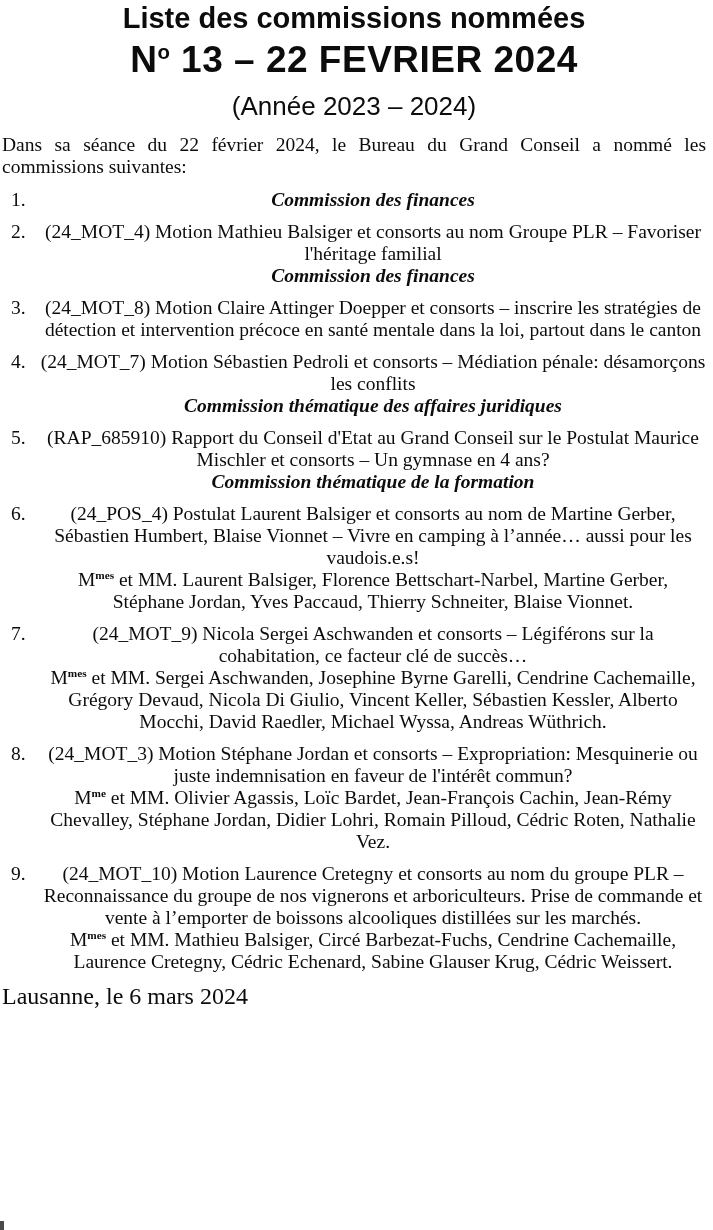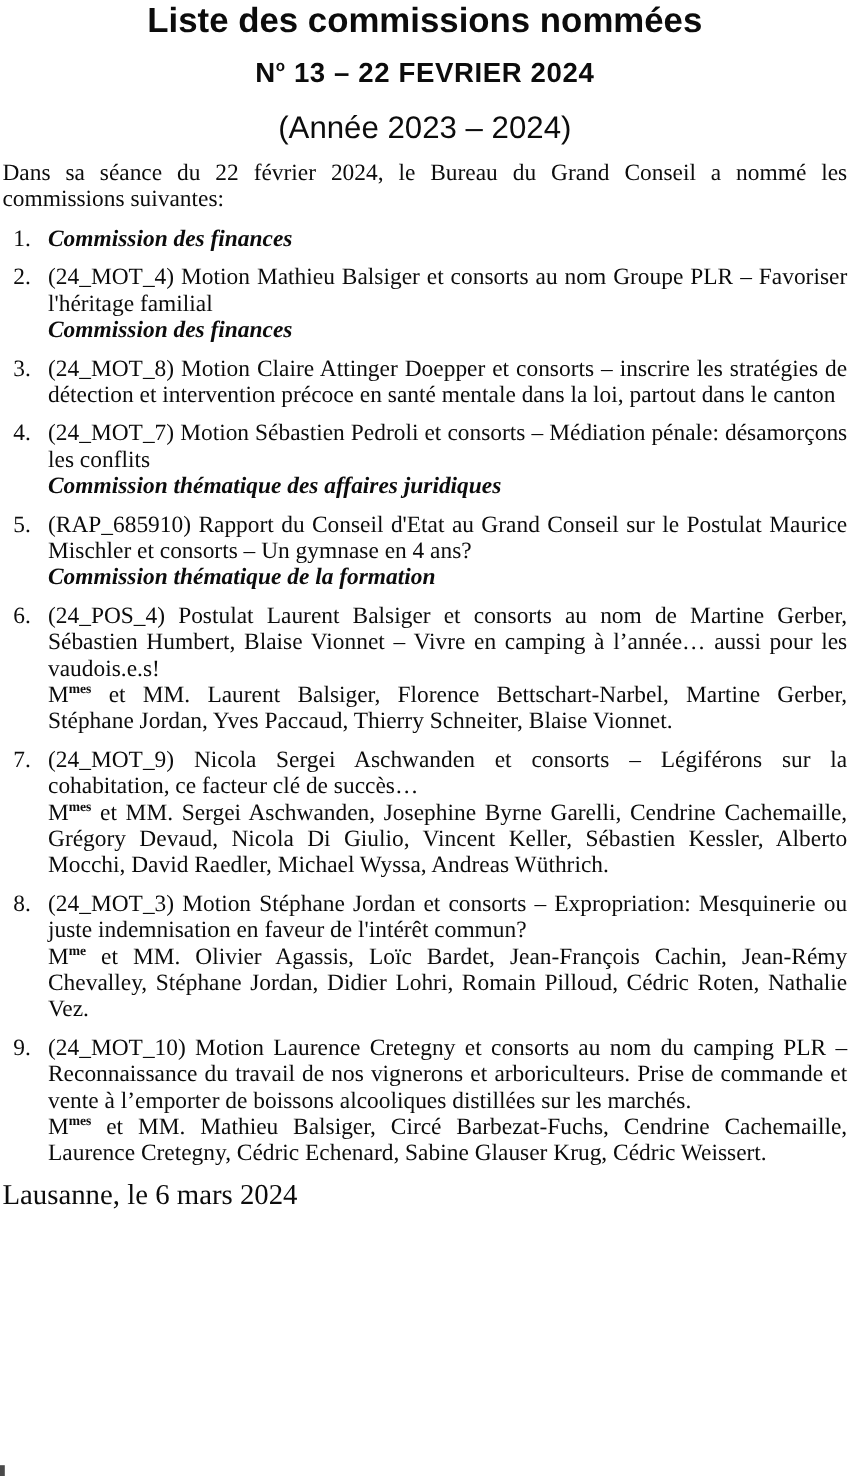--- a/index.html
+++ b/index.html
@@ -26,21 +26,21 @@
     font-family: "Liberation Sans", sans-serif;
     font-weight: bold;
     font-size: 29px;
     line-height: 32px;
     text-align: center;
     margin: 0;
   }
   .doc-no {
     font-family: "Liberation Sans", sans-serif;
     font-weight: bold;
-    font-size: 23px;
+    font-size: 37px;
     line-height: 40px;
     text-align: center;
     margin-top: 6px;
     letter-spacing: 0.5px;
   }
   .doc-no sup {
     font-size: 0.55em;
     line-height: 0;
     vertical-align: super;
   }
@@ -68,20 +68,21 @@
     line-height: 22px;
     margin-bottom: 10px;
   }
   .item .num {
     position: absolute;
     left: 9px;
     top: 0;
   }
   .item p {
     margin: 0;
+    text-align: center;
   }
   .item-text, .members {
     text-align: justify;
   }
   .commission {
     font-weight: bold;
     font-style: italic;
     text-align: left;
   }
   .members sup {
@@ -167,21 +168,21 @@
     </div>
 
     <div class="item">
       <span class="num">8.</span>
       <p class="item-text">(24_MOT_3) Motion Stéphane Jordan et consorts – Expropriation: Mesquinerie ou juste indemnisation en faveur de l'intérêt commun?</p>
       <p class="members"><span>M</span><sup>me</sup><span> et MM. Olivier Agassis, Loïc Bardet, Jean-François Cachin, Jean-Rémy Chevalley, Stéphane Jordan, Didier Lohri, Romain Pilloud, Cédric Roten, Nathalie Vez.</span></p>
     </div>
 
     <div class="item">
       <span class="num">9.</span>
-      <p class="item-text">(24_MOT_10) Motion Laurence Cretegny et consorts au nom du camping PLR – Reconnaissance du travail de nos vignerons et arboriculteurs. Prise de commande et vente à l’emporter de boissons alcooliques distillées sur les marchés.</p>
+      <p class="item-text">(24_MOT_10) Motion Laurence Cretegny et consorts au nom du groupe PLR – Reconnaissance du groupe de nos vignerons et arboriculteurs. Prise de commande et vente à l’emporter de boissons alcooliques distillées sur les marchés.</p>
       <p class="members"><span>M</span><sup>mes</sup><span> et MM. Mathieu Balsiger, Circé Barbezat-Fuchs, Cendrine Cachemaille, Laurence Cretegny, Cédric Echenard, Sabine Glauser Krug, Cédric Weissert.</span></p>
     </div>
 
   </div>
 
   <p class="place-date">Lausanne, le 6 mars 2024</p>
 
 
   <div class="corner-mark"></div>
 

